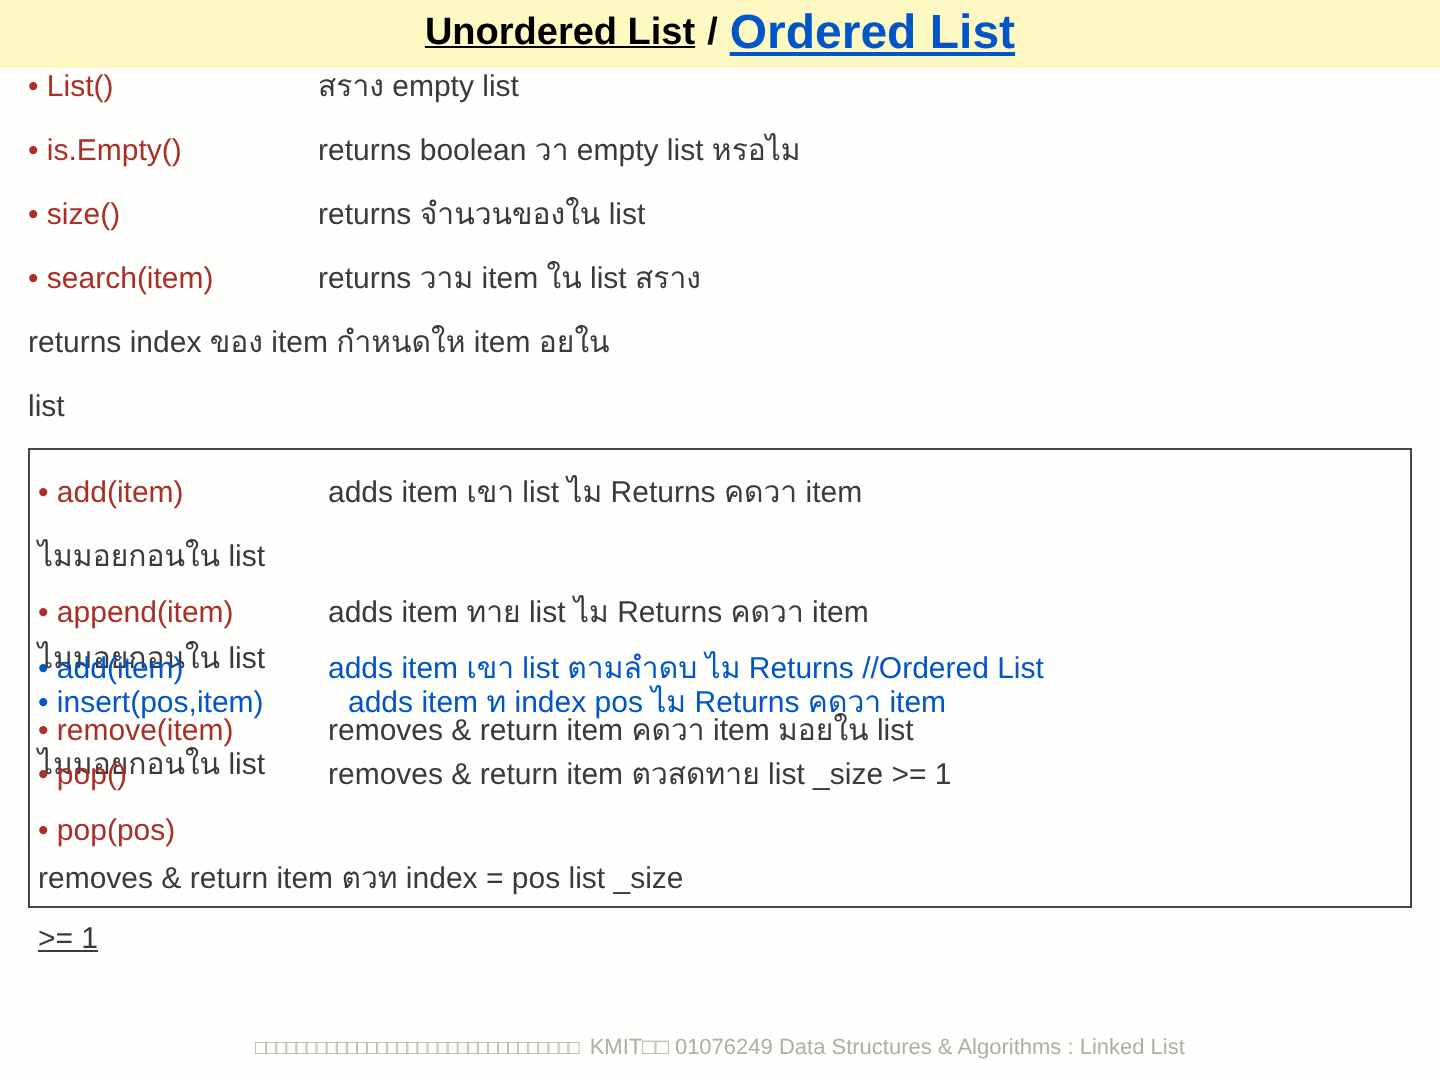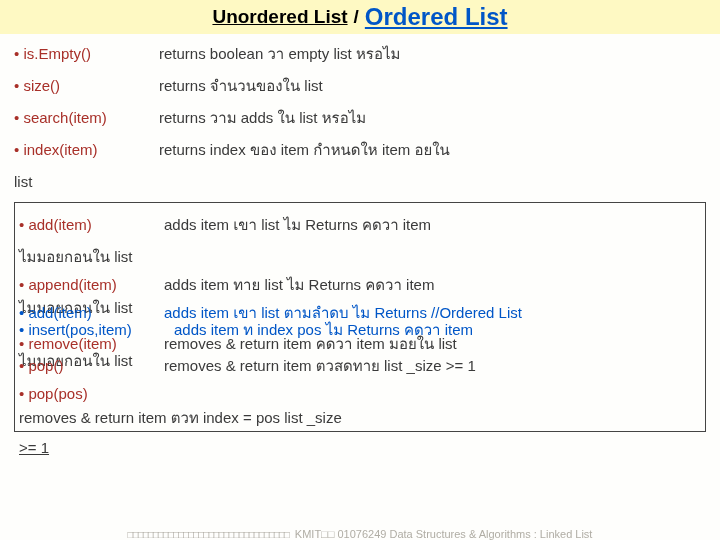--- a/index.html
+++ b/index.html
@@ -92,34 +92,37 @@
 <body>
 
 <div class="header">
   <span class="title-unordered">Unordered  List</span>
   <span class="title-slash">/</span>
   <span class="title-ordered">Ordered List</span>
 </div>
 
 <div class="content">
 
+  <div class="row" style="margin-top:-2px;">
+    <div class="method">• List()</div>
+    <div class="desc">สราง   empty list</div>
+  </div>
   <div class="row">
     <div class="method">• is.Empty()</div>
     <div class="desc">returns boolean  วา    empty list หรอไม</div>
   </div>
   <div class="row">
     <div class="method">• size()</div>
     <div class="desc">returns จำนวนของใน    list</div>
   </div>
   <div class="row">
     <div class="method">• search(item)</div>
-    <div class="desc">returns วาม      adds ใน list หรอไม</div>
+    <div class="desc">returns วาม      item ใน list สราง</div>
   </div>
   <div class="row">
-    <div class="method">• index(item)</div>
     <div class="desc">returns index ของ item                   กำหนดให      item อยใน</div>
   </div>
 
   <div class="list-line">list</div>
 
   <div class="framed">
 
     <div class="row">
       <div class="method">• add(item)</div>
       <div class="desc">adds item เขา    list    ไม    Returns  คดวา       item</div>

